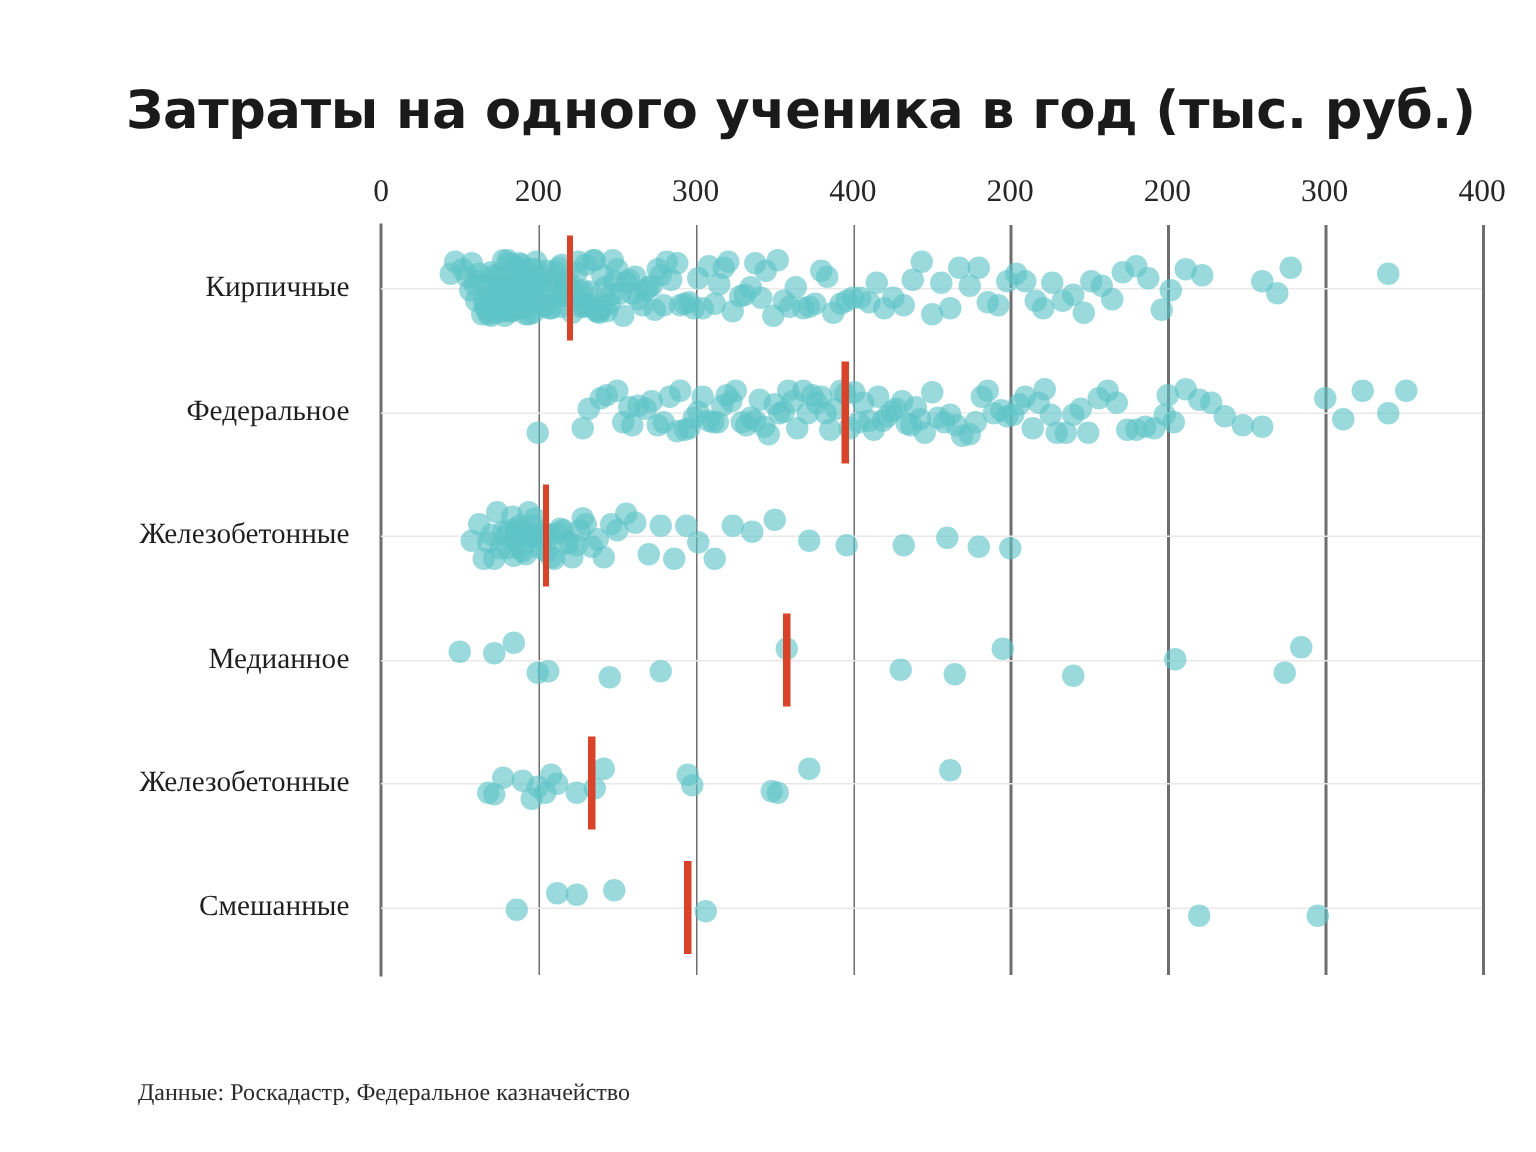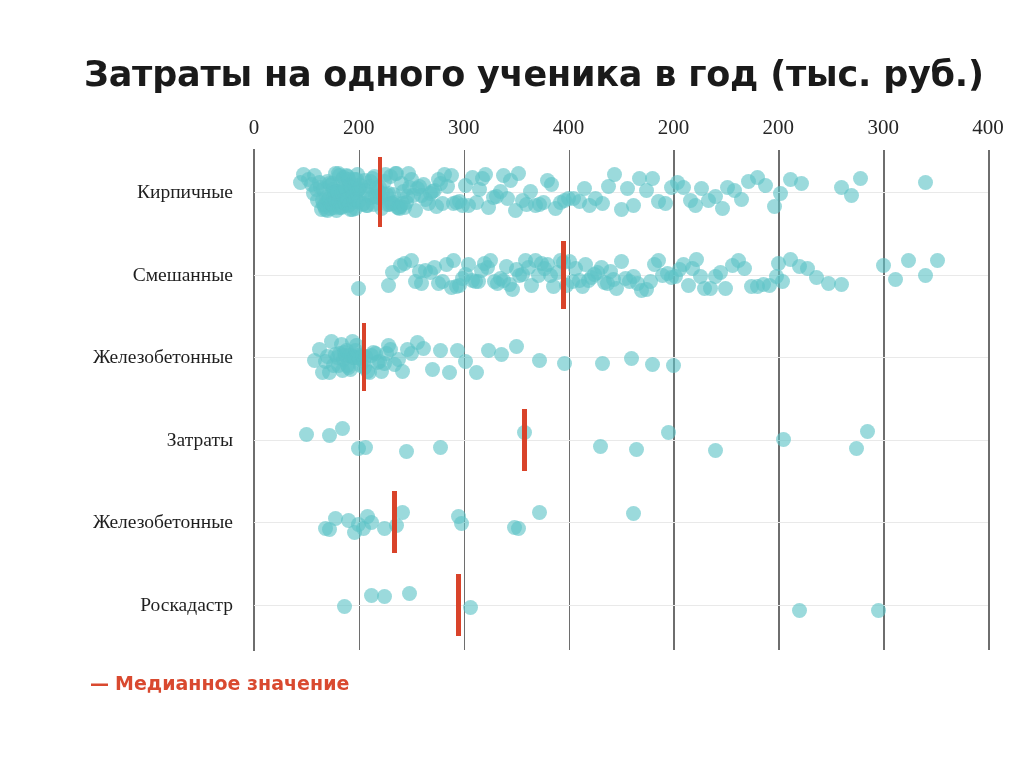--- a/index.html
+++ b/index.html
@@ -369,21 +369,21 @@
       <div class="dot" style="left: 742.383px; top: 193.335px;"></div>
       <div class="dot" style="left: 752.869px; top: 179.389px;"></div>
       <div class="dot" style="left: 763.354px; top: 183.396px;"></div>
       <div class="dot" style="left: 803.2px; top: 187.436px;"></div>
       <div class="dot" style="left: 813.686px; top: 195.056px;"></div>
       <div class="dot" style="left: 822.074px; top: 178.244px;"></div>
       <div class="dot" style="left: 887.086px; top: 182.257px;"></div>
       <div class="median" style="left: 341.829px; top: 157px; height: 70px;"></div>
       <div class="rowline" style="top: 275px;"></div>
       <div class="cat-label-wrap" style="top: 275px;">
-        <div class="cat-label">Смешанные</div>
+        <div class="cat-label">Федеральное</div>
       </div>
       <div class="dot" style="left: 320.857px; top: 288.34px;"></div>
       <div class="dot" style="left: 350.217px; top: 285.673px;"></div>
       <div class="dot" style="left: 354.411px; top: 272.725px;"></div>
       <div class="dot" style="left: 362.8px; top: 265.318px;"></div>
       <div class="dot" style="left: 366.994px; top: 263.077px;"></div>
       <div class="dot" style="left: 373.286px; top: 260.737px;"></div>
       <div class="dot" style="left: 377.48px; top: 281.5px;"></div>
       <div class="dot" style="left: 381.674px; top: 271.774px;"></div>
       <div class="dot" style="left: 383.771px; top: 283.566px;"></div>
@@ -564,21 +564,21 @@
       <div class="dot" style="left: 478.143px; top: 346.586px;"></div>
       <div class="dot" style="left: 501.211px; top: 360.119px;"></div>
       <div class="dot" style="left: 526.377px; top: 363.245px;"></div>
       <div class="dot" style="left: 564.126px; top: 363.812px;"></div>
       <div class="dot" style="left: 593.486px; top: 358.723px;"></div>
       <div class="dot" style="left: 614.457px; top: 364.132px;"></div>
       <div class="dot" style="left: 635.429px; top: 365.348px;"></div>
       <div class="median" style="left: 326.1px; top: 323px; height: 68px;"></div>
       <div class="rowline" style="top: 440px;"></div>
       <div class="cat-label-wrap" style="top: 440px;">
-        <div class="cat-label">Затраты</div>
+        <div class="cat-label">Медианное</div>
       </div>
       <div class="dot" style="left: 268.429px; top: 434.24px;"></div>
       <div class="dot" style="left: 291.497px; top: 435.504px;"></div>
       <div class="dot" style="left: 304.08px; top: 428.613px;"></div>
       <div class="dot" style="left: 320.857px; top: 448.695px;"></div>
       <div class="dot" style="left: 327.149px; top: 447.956px;"></div>
       <div class="dot" style="left: 368.043px; top: 451.47px;"></div>
       <div class="dot" style="left: 402.646px; top: 447.02px;"></div>
       <div class="dot" style="left: 486.531px; top: 432.265px;"></div>
       <div class="dot" style="left: 562.029px; top: 446.951px;"></div>
@@ -607,30 +607,28 @@
       <div class="dot" style="left: 364.897px; top: 512.196px;"></div>
       <div class="dot" style="left: 420.471px; top: 516.412px;"></div>
       <div class="dot" style="left: 423.617px; top: 523.731px;"></div>
       <div class="dot" style="left: 476.046px; top: 527.685px;"></div>
       <div class="dot" style="left: 480.24px; top: 528.488px;"></div>
       <div class="dot" style="left: 501.211px; top: 512.772px;"></div>
       <div class="dot" style="left: 595.583px; top: 513.202px;"></div>
       <div class="median" style="left: 356.509px; top: 491px; height: 62px;"></div>
       <div class="rowline" style="top: 605px;"></div>
       <div class="cat-label-wrap" style="top: 605px;">
-        <div class="cat-label">Роскадастр</div>
+        <div class="cat-label">Смешанные</div>
       </div>
       <div class="dot" style="left: 306.177px; top: 606.963px;"></div>
       <div class="dot" style="left: 333.44px; top: 595.068px;"></div>
       <div class="dot" style="left: 346.023px; top: 596.922px;"></div>
       <div class="dot" style="left: 371.189px; top: 593.398px;"></div>
       <div class="dot" style="left: 432.006px; top: 607.337px;"></div>
       <div class="dot" style="left: 761.257px; top: 610.626px;"></div>
       <div class="dot" style="left: 840.949px; top: 610.095px;"></div>
       <div class="median" style="left: 420.471px; top: 574px; height: 62px;"></div>
     </div>
 
-  <div class="legend">
-    <span class="dash">—</span><span>Медианное значение</span>
-  </div>
 
+  <div class="source">Данные: Роскадастр, Федеральное казначейство</div>
 
 </div>
 
 </body></html>

